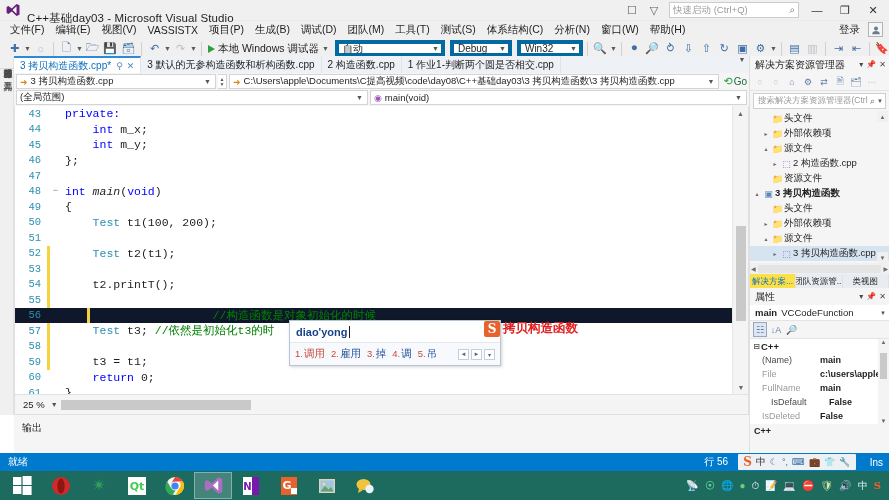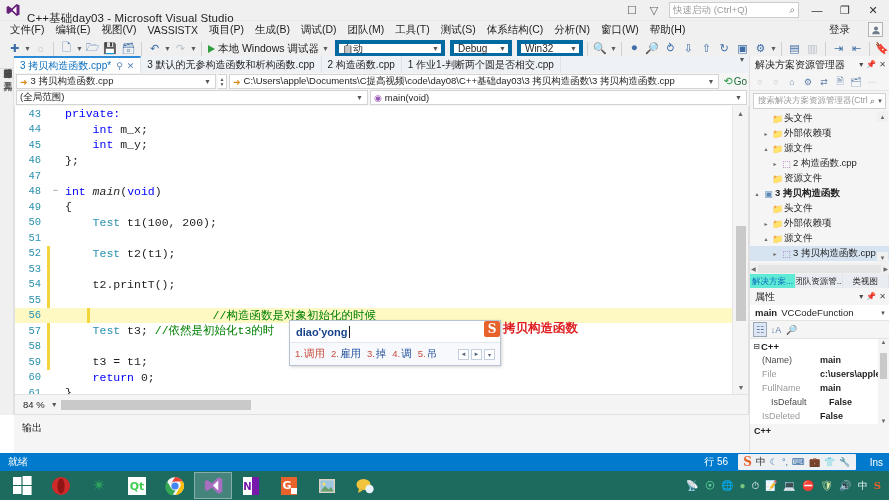--- a/index.html
+++ b/index.html
@@ -34,21 +34,21 @@
   .quicklaunch .ql-mag { color:#6d6d6d; font-size:10px; }
   .wbtn { width:26px; height:20px; display:flex; align-items:center; justify-content:center;
           font-size:11px; color:#333; }
 
   
   .menubar {
     height:17px; background:#f0f0f0; display:flex; align-items:center;
     padding-left:5px; font-size:10.5px; color:#1e1e1e;
   }
   .menubar .mi { padding:1px 6px 1px 5px; white-space:nowrap; }
-  .menu-right { margin-left:auto; display:flex; align-items:center; gap:18px; padding-right:6px; }
+  .menu-right { margin-left:auto; display:flex; align-items:center; gap:8px; padding-right:6px; }
   .signin { font-size:10.5px; color:#1e1e1e; }
   .acct-icon { width:15px; height:15px; border:1px solid #b4b4b4; background:#f6f6f6;
                display:flex; align-items:center; justify-content:center; }
 
   
   .toolbar {
     height:22px; background:#f0f0f0; display:flex; align-items:center;
     padding-left:6px; gap:1px; border-bottom:1px solid #cfd6e5;
   }
   .tbtn { width:17px; height:19px; display:flex; align-items:center; justify-content:center;
@@ -125,21 +125,21 @@
   .chgbar { width:3px; align-self:stretch; flex:none; }
   .chgbar.yellow { background:#f5d33c; }
   .chgbar.none { background:transparent; }
   .fold { width:11px; flex:none; display:flex; align-items:center; justify-content:center;
           color:#808080; font-size:9px; }
   .codetext { padding-left:4px; white-space:pre; flex:1; position:relative; }
   .kw { color:#0000ff; }
   .ty { color:#2b91af; }
   .cm { color:#008000; }
   .fn { color:#1e1e1e; font-style:italic; }
-  .hl-line { background:#fef9c3;gap:40px; }
+  .hl-line { background:#0f172a;gap:40px; }
 
   .vscroll {
     position:absolute; right:0; top:0; width:16px; bottom:20px; background:#f4f4f4;
     border-left:1px solid #e6e6e6;
   }
   .vscroll .thumb { position:absolute; left:3px; width:10px; background:#c9c9c9; }
   .vscroll .updn { height:14px; display:flex; align-items:center; justify-content:center;
                    font-size:7px; color:#6a6a6a; }
 
   .zoombar {
@@ -228,21 +228,21 @@
   }
   .tree-hscroll {
     height:11px; background:#f0f0f0; display:flex; align-items:center;
     justify-content:space-between; padding:0 1px; font-size:6px; color:#6a6a6a;
   }
   .tree-hscroll .hbar { flex:1; height:8px; margin:0 2px; background:#e4e4e4; }
 
   .panel-tabs { height:15px; display:flex; align-items:stretch; background:#e9ecf1; }
   .ptab { flex:1; display:flex; align-items:center; justify-content:center; font-size:8.5px;
           color:#1e1e1e; border-right:1px solid #dfe2e8; white-space:nowrap; overflow:hidden; }
-  .ptab.active { background:#5eead4; color:#0e70c0; }
+  .ptab.active { background:#fde047; color:#0e70c0; }
 
   
   .prop-obj { height:16px; display:flex; align-items:center; padding:0 3px 0 5px; font-size:9.5px;
               background:#fff; border-bottom:1px solid #e4e4e4; }
   .prop-obj b { padding-right:4px; }
   .prop-obj .pd { margin-left:auto; font-size:6px; color:#555; }
   .prop-grid { background:#fff; position:relative; }
   .prow { display:flex; height:14px; align-items:center; font-size:9px; padding-left:4px; }
   .prow .pk { width:58px; color:#4a4a4a; white-space:nowrap; overflow:hidden; }
   .prow .pv { flex:1; color:#1e1e1e; font-weight:bold; white-space:nowrap; overflow:hidden; }
@@ -570,21 +570,21 @@
       </div>
 
     <div class="vscroll">
       <div class="updn">▲</div>
       <div class="thumb" style="top:120px;height:95px;"></div>
       <div class="updn" style="position:absolute;bottom:0;width:16px;">▼</div>
     </div>
 
     <div class="zoombar">
       <span class="zoomcombo">
-        <span>84 %</span>
+        <span>25 %</span>
         <span class="dd">▼</span>
       </span>
       <span class="hscroll">
         <span class="hthumb"></span>
       </span>
     </div>
   </div>
 
   <div class="ime">
     <div class="ime-input">

